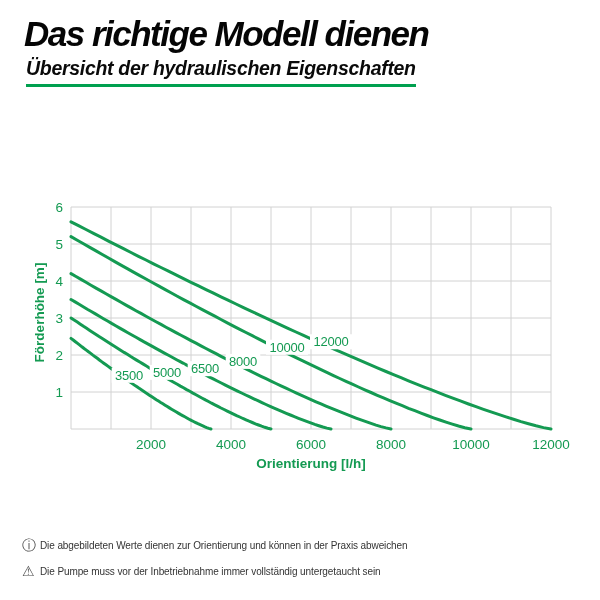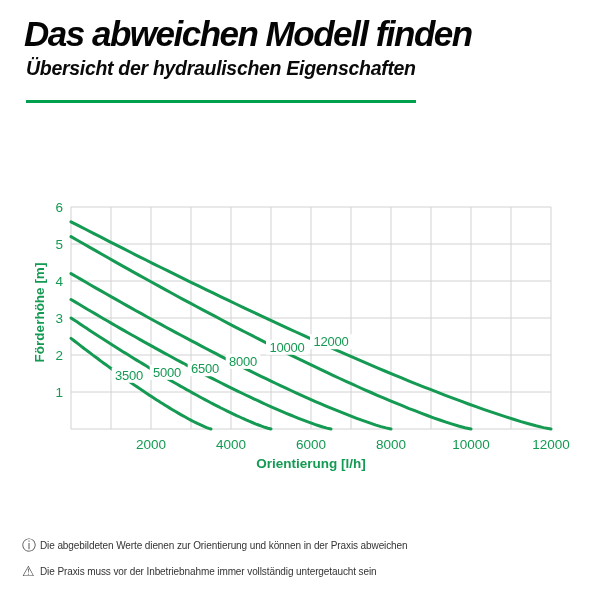--- a/index.html
+++ b/index.html
@@ -11,21 +11,21 @@
   .title{
     position:absolute;left:24px;top:14px;margin:0;
     font-size:35px;font-weight:bold;font-style:italic;
     letter-spacing:-1.5px;color:#050505;white-space:nowrap;
   }
   .subtitle{
     position:absolute;left:26px;top:57px;margin:0;
     display:inline-block;
     font-size:19.5px;font-weight:bold;font-style:italic;
     letter-spacing:-0.3px;color:#0a0a0a;white-space:nowrap;
-    padding-bottom:20px;border-bottom:3.5px solid #00A04F;
+    padding-bottom:4px;border-bottom:3.5px solid #00A04F;
   }
   
   #chart-svg{position:absolute;left:0;top:175px;}
   #chart-svg text{font-family:"Liberation Sans",sans-serif;}
   .axis-title-x{
     position:absolute;left:161px;top:456px;width:300px;text-align:center;
     font-size:13.5px;font-weight:bold;color:#149A52;
   }
   .axis-title-y{
     position:absolute;left:-50px;top:304px;width:180px;height:17px;
@@ -38,21 +38,21 @@
   .footnote-icon{
     flex:0 0 auto;width:18px;font-size:14px;line-height:17px;color:#4a4a4a;
   }
   .footnote-text{font-size:10px;line-height:17px;color:#343434;letter-spacing:-0.1px;}
 </style>
 </head>
 <body>
 
 <div class="page">
 
-  <h1 class="title">Das abweichen Modell finden</h1>
+  <h1 class="title">Das richtige Modell dienen</h1>
   <h2 class="subtitle">Übersicht der hydraulischen Eigenschaften</h2>
 
   <svg id="chart-svg" width="600" height="310" viewBox="0 175 600 310">
       <line x1="71" y1="429" x2="71" y2="207" stroke="#d2d2d2" stroke-width="1"></line>
       <line x1="111" y1="429" x2="111" y2="207" stroke="#d2d2d2" stroke-width="1"></line>
       <line x1="151" y1="429" x2="151" y2="207" stroke="#d2d2d2" stroke-width="1"></line>
       <line x1="191" y1="429" x2="191" y2="207" stroke="#d2d2d2" stroke-width="1"></line>
       <line x1="231" y1="429" x2="231" y2="207" stroke="#d2d2d2" stroke-width="1"></line>
       <line x1="271" y1="429" x2="271" y2="207" stroke="#d2d2d2" stroke-width="1"></line>
       <line x1="311" y1="429" x2="311" y2="207" stroke="#d2d2d2" stroke-width="1"></line>
@@ -104,17 +104,17 @@
   <div class="axis-title-x">Orientierung [l/h]</div>
   <div class="axis-title-y">Förderhöhe [m]</div>
 
   <div class="footnotes">
     <div class="footnote-row">
       <span class="footnote-icon">ⓘ</span>
       <span class="footnote-text">Die abgebildeten Werte dienen zur Orientierung und können in der Praxis abweichen</span>
     </div>
     <div class="footnote-row">
       <span class="footnote-icon">⚠</span>
-      <span class="footnote-text">Die Praxis muss vor der Inbetriebnahme immer vollständig untergetaucht sein</span>
+      <span class="footnote-text">Die Pumpe muss vor der Inbetriebnahme immer vollständig untergetaucht sein</span>
     </div>
   </div>
 
 </div>
 
 </body></html>

